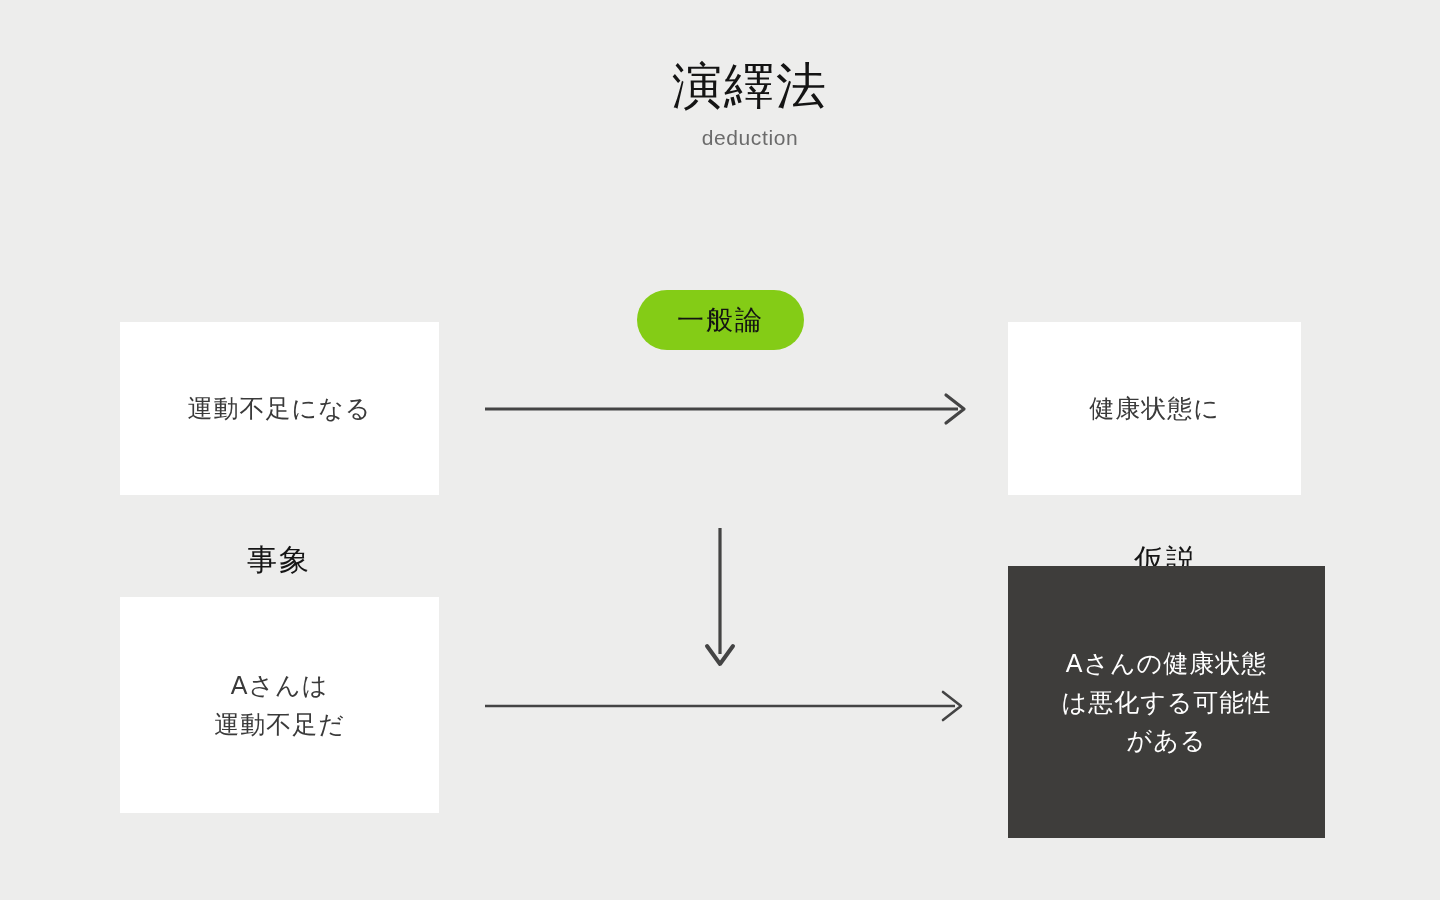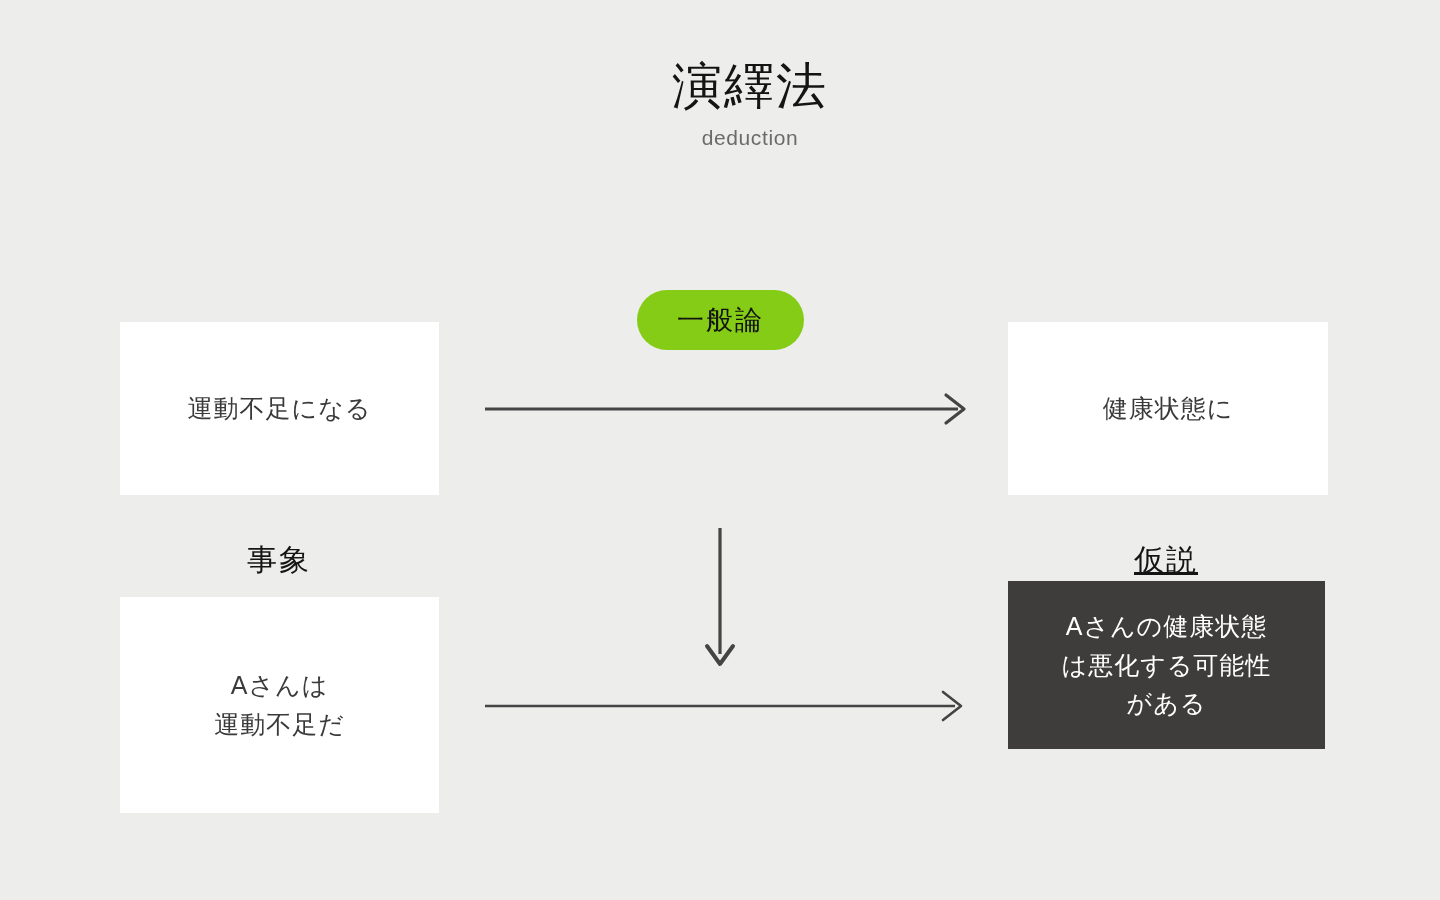--- a/index.html
+++ b/index.html
@@ -72,23 +72,23 @@
     color: #3a3a3a;
     box-sizing: border-box;
   }
   .box.dark {
     background: #3e3d3b;
     color: #ffffff;
   }
   .box .box-lines > div { white-space: nowrap; }
 
   #box-premise    { left: 120px;  top: 322px; width: 319px; height: 173px; }
-  #box-general    { left: 1008px; top: 322px; width: 320px; height: 173px; align-items: center; }
+  #box-general    { left: 1008px; top: 322px; width: 293px; height: 173px; align-items: center; }
   #box-fact       { left: 120px;  top: 597px; width: 319px; height: 216px; }
-  #box-conclusion { left: 1008px; top: 581px; width: 317px; height: 168px; }
+  #box-conclusion { left: 1008px; top: 566px; width: 317px; height: 272px; }
 
   
   .pill {
     position: absolute;
     left: 637px;
     top: 290px;
     width: 167px;
     height: 60px;
     border-radius: 30px;
     background: #84cc16;

